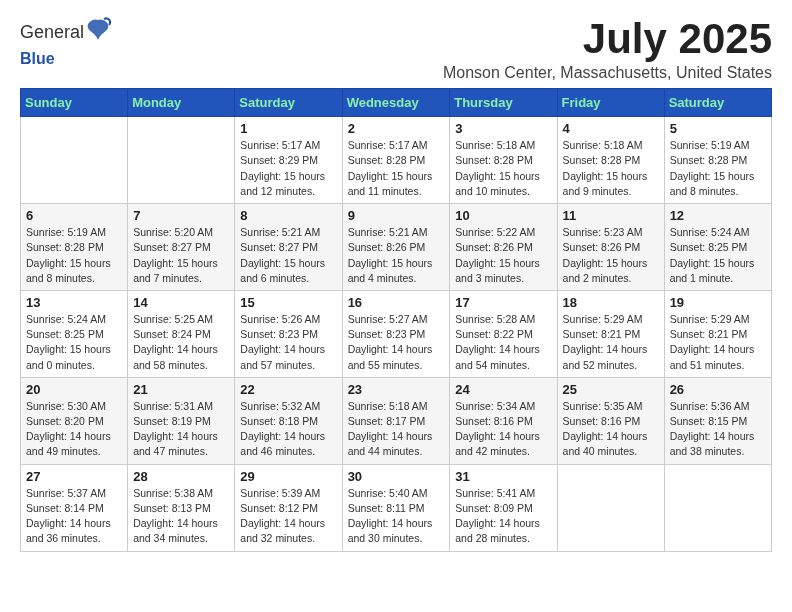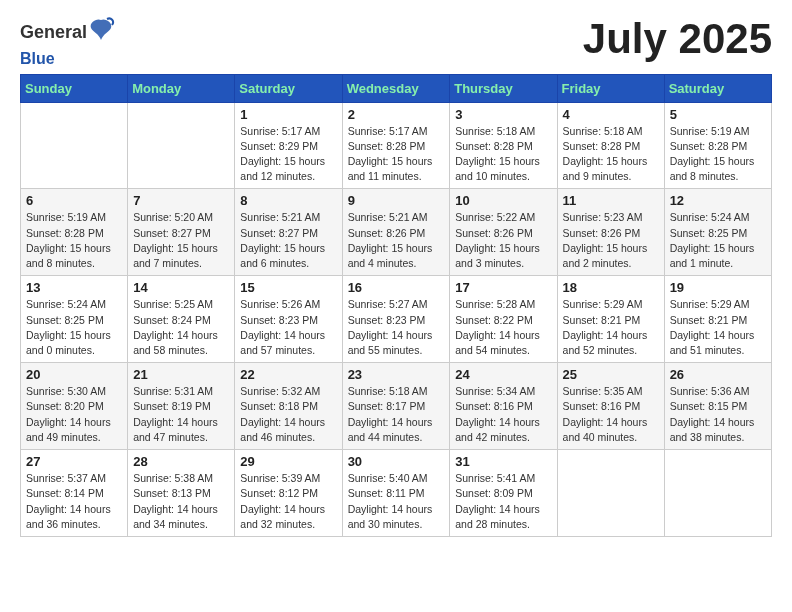--- a/index.html
+++ b/index.html
@@ -16,21 +16,21 @@
       align-items: flex-start;
       margin-bottom: 4px;
     }
     .logo {
       display: flex;
       align-items: center;
       gap: 4px;
     }
     .logo-text-general {
       font-size: 18px;
-      font-weight: bold;
+      font-weight: normal;
       color: #333;
       line-height: 1.1;
     }
     .logo-text-blue {
       font-size: 16px;
       font-weight: bold;
       color: #2255aa;
       line-height: 1.1;
     }
     .logo-bird {
@@ -116,20 +116,21 @@
             <path d="M14 4 C18 2, 26 6, 24 12 C22 16, 16 18, 14 24 C12 18, 6 16, 4 12 C2 6, 10 2, 14 4 Z" fill="#2255aa" opacity="0.85"></path>
             <path d="M20 3 C24 1, 28 5, 25 9" stroke="#2255aa" stroke-width="2" fill="none"></path>
           </svg>
         </span>
       </div>
       <span class="logo-text-blue">Blue</span>
     </div>
   </div>
   <div class="title-block">
     <div class="title-month">July 2025</div>
+    <div class="title-location">Monson Center, Massachusetts, United States</div>
   </div>
 </div>
 
 <table class="calendar">
   <thead>
     <tr>
       <th>Sunday</th>
       <th>Monday</th>
       <th>Saturday</th>
       <th>Wednesday</th>

